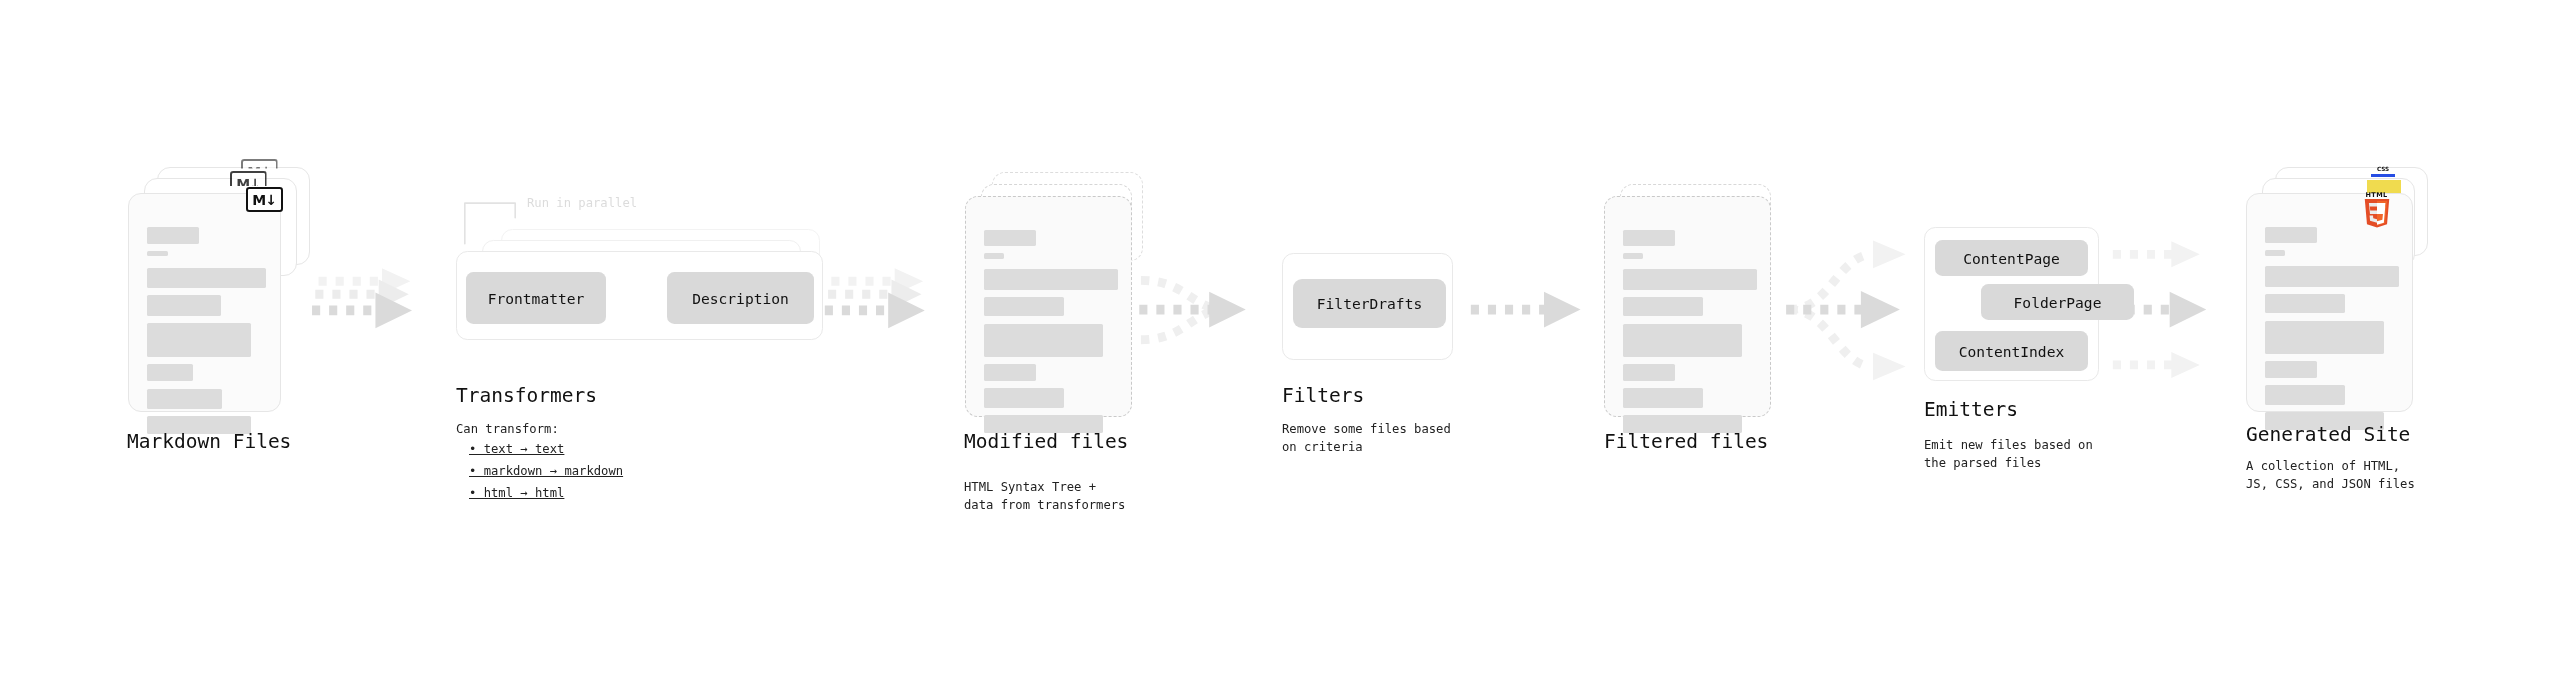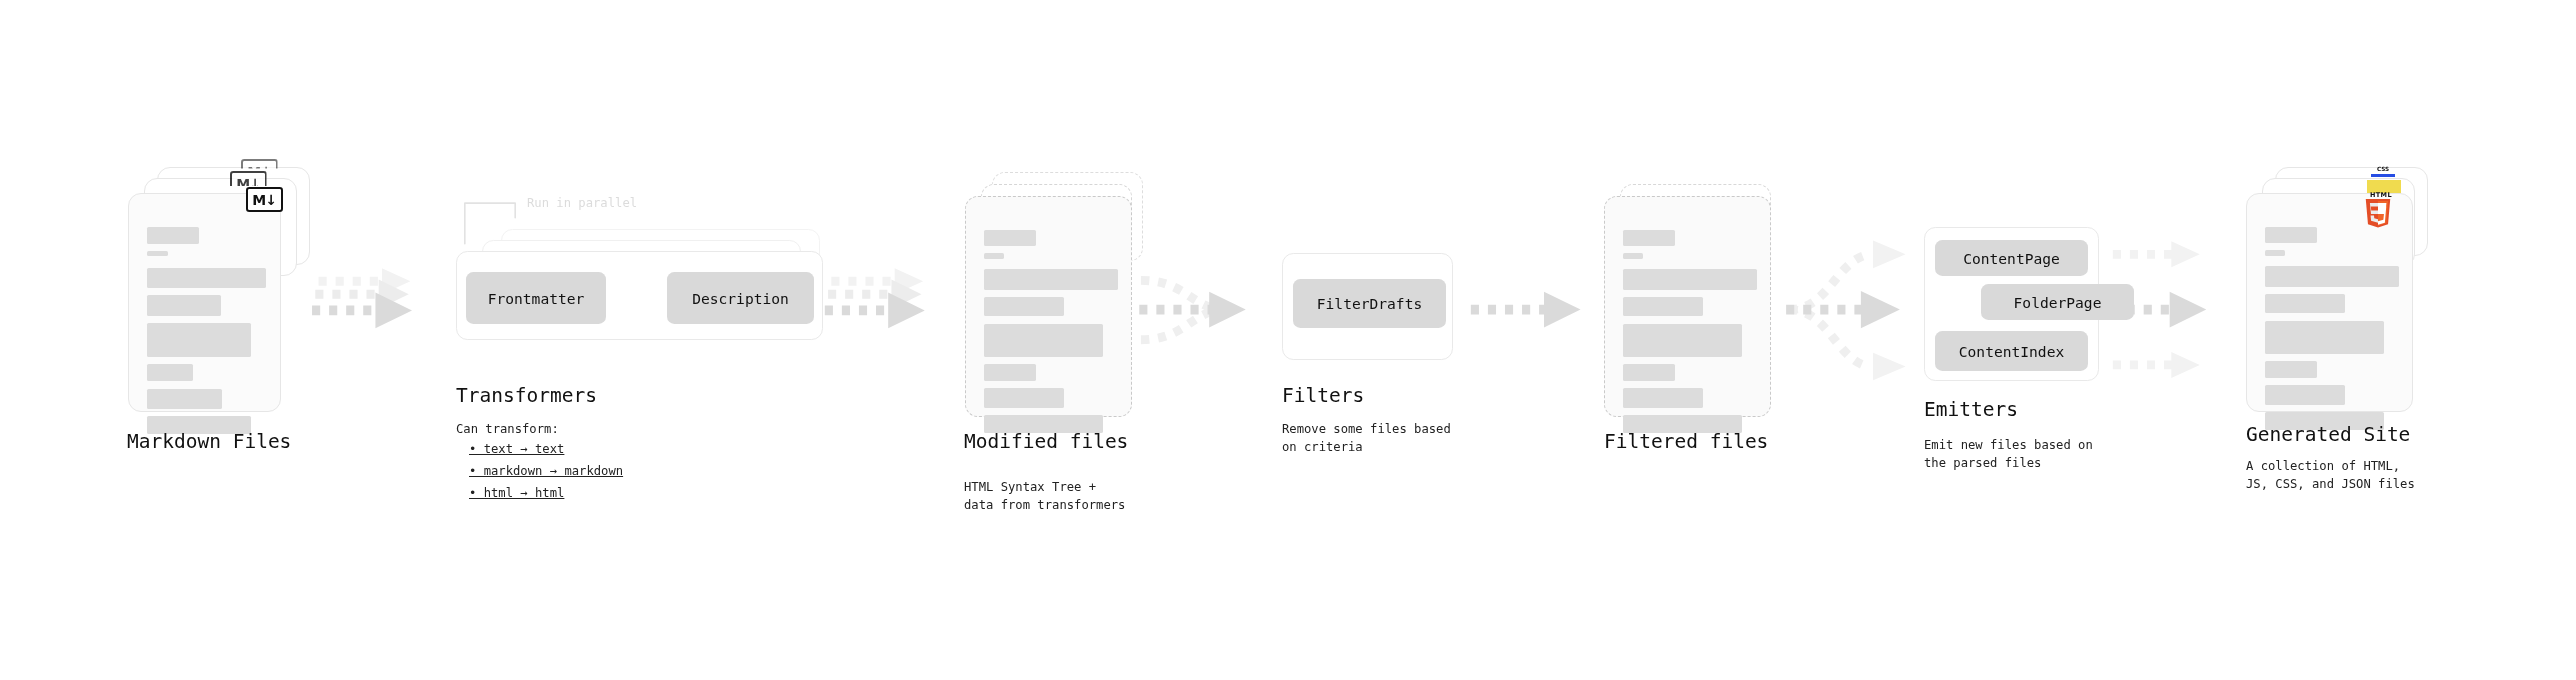--- a/index.html
+++ b/index.html
@@ -61,21 +61,21 @@
     font-family: "DejaVu Sans", "Liberation Sans", sans-serif;
     font-weight: 700;
     font-size: 14px;
     color: #111;
     line-height: 1;
     letter-spacing: -0.8px;
   }
 
   .html5-badge {
     width: 31px; height: 36px;
-    display: flex; flex-direction: column; align-items: flex-end;
+    display: flex; flex-direction: column; align-items: center;
   }
   .html5-word {
     font-family: "DejaVu Sans", "Liberation Sans", sans-serif;
     font-size: 6.5px; font-weight: 700; color: #111;
     letter-spacing: 0.4px; line-height: 7.3px;
   }
   .html5-shield {
     position: relative; width: 28px; height: 29px;
   }
 
@@ -293,21 +293,21 @@
         <div class="dline" style="width:119px; height:18px;"></div>
       </div>
     </div>
   </div>
   <div class="caption-title" style="left:964px; top:430px;">Modified files</div>
   <div class="caption-sub" style="left:964px; top:478px;">HTML Syntax Tree +
 data from transformers</div>
 
   <div>
     <div class="proc-box" style="left:1282px; top:253px; width:171px; height:107px; border-color:#e9e9e9;"></div>
-    <div class="chip" style="left:1293px; top:279px; width:153px; height:49px;">FilterDrafts</div>
+    <div class="chip" style="left:1293px; top:279px; width:153px; height:49px;border-radius:9px;">FilterDrafts</div>
   </div>
   <div class="caption-title" style="left:1282px; top:384px;">Filters</div>
   <div class="caption-sub" style="left:1282px; top:420px;">Remove some files based
 on criteria</div>
 
   <div class="card-stack">
     <div class="doc-card dashed ghost" style="left:1620px; top:184px; width:151px; height:89px; border-color:#d8d8d8;"></div>
     <div class="doc-card dashed" style="left:1604px; top:196px; width:167px; height:221px;">
       <div class="doc-lines">
         <div class="dline" style="width:52px;  height:16.3px;"></div>

